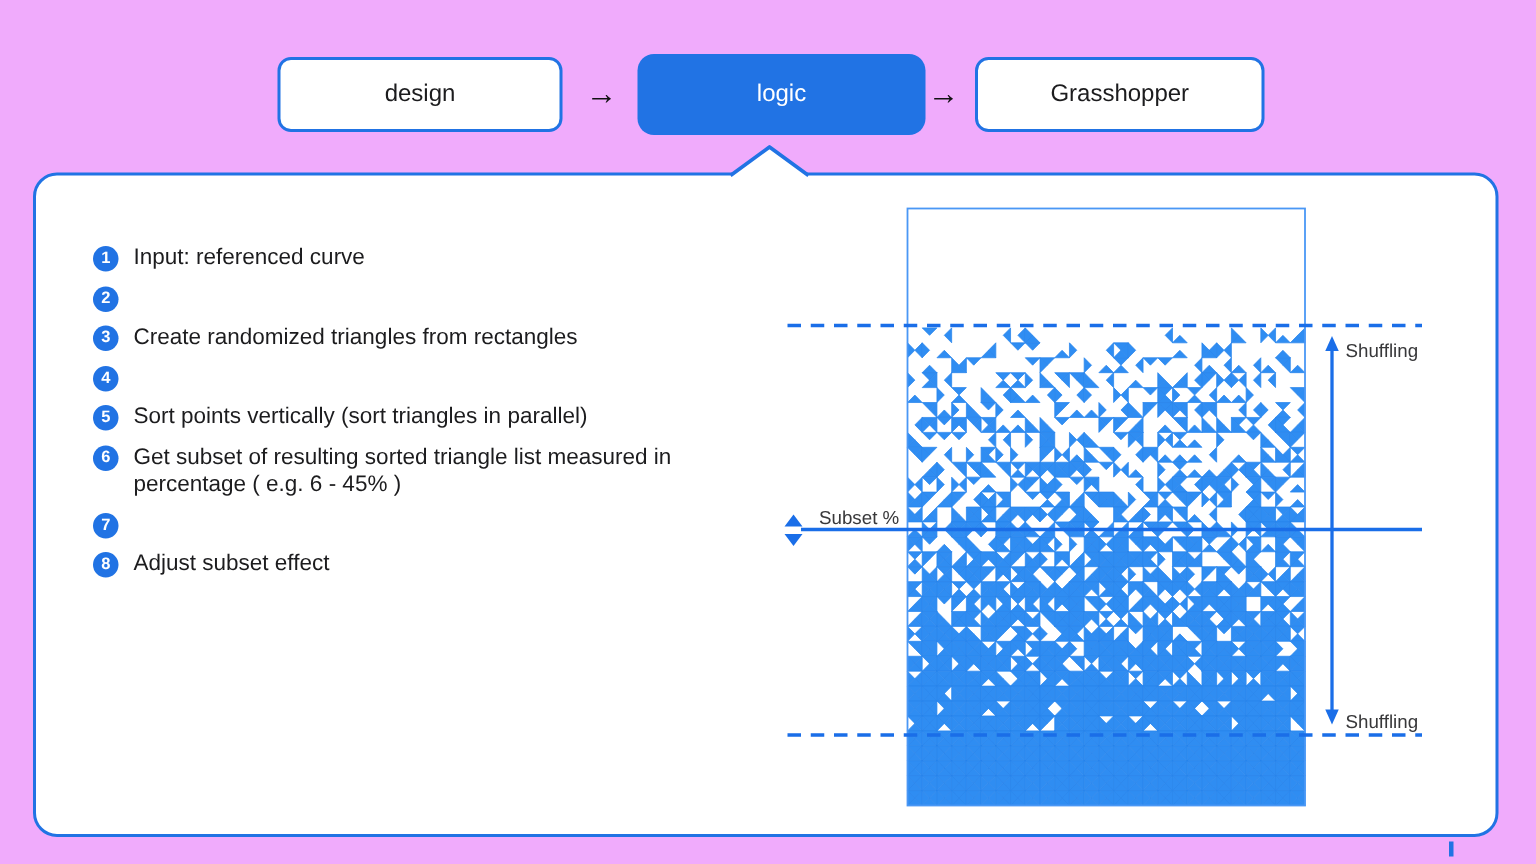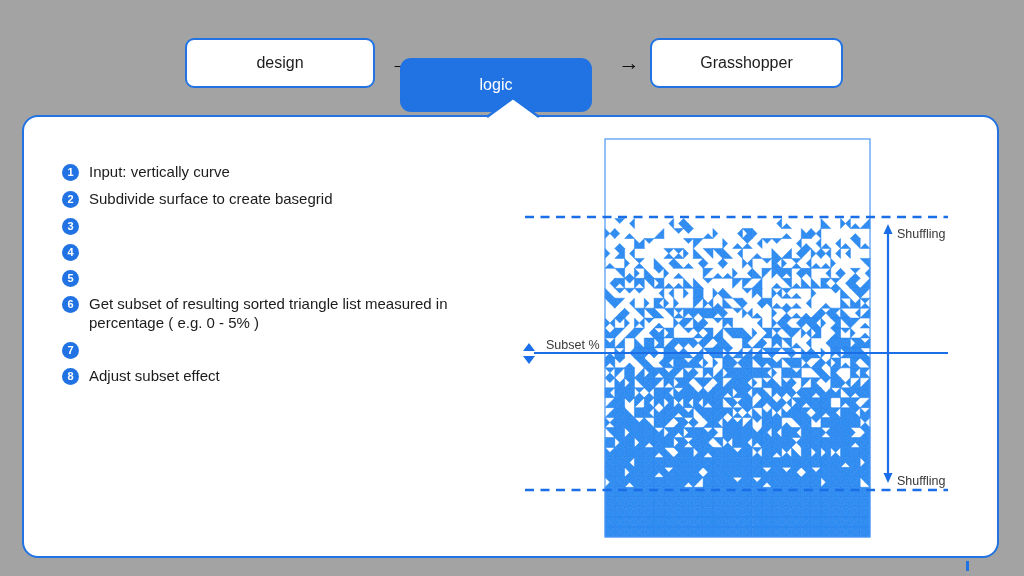--- a/index.html
+++ b/index.html
@@ -1,18 +1,18 @@
 <!DOCTYPE html>
 <html style="--accent: #2173e4; --ann: #1a6ee8; --tri-fill: #2f8df2; --tri-stroke: #2a85ec; --frame: #4a97f5; --text: #1c1c1e; --label: #38383a;"><head>
 <meta charset="utf-8">
 <style>
   html,body{margin:0;padding:0;background:#ffffff;}
   .stage{
     position:relative;width:1024px;height:576px;overflow:hidden;
-    font-family:"Liberation Sans",sans-serif;background:#a3a3a3;
+    font-family:"Liberation Sans",sans-serif;background:#f0abfc;
   }
   
   .flow-box{
     position:absolute;display:flex;align-items:center;justify-content:center;
     box-sizing:border-box;border-radius:9px;font-size:16px;color:var(--text);
     background:#fff;border:2px solid var(--accent);
   }
   .flow-box.active{
     background:var(--accent);border:none;color:#fff;border-radius:11px;
   }
@@ -55,58 +55,59 @@
 <body>
 
 <div class="stage">
 
   <div class="flow-box" style="left:185px;top:38px;width:190px;height:50px;">
     <span>design</span>
   </div>
 
   <div class="flow-arrow" style="left:386px;top:50px;">→</div>
 
-  <div class="flow-box active" style="left:400px;top:36px;width:192px;height:54px;margin-top:22px;">
+  <div class="flow-box active" style="left:425px;top:36px;width:192px;height:54px;">
     <span>logic</span>
   </div>
 
   <div class="flow-arrow" style="left:614px;top:50px;">→</div>
 
   <div class="flow-box" style="left:650px;top:38px;width:193px;height:50px;align-items:center;">
     <span>Grasshopper</span>
   </div>
 
   <div class="panel"></div>
 
   <svg class="notch" width="66" height="28" viewBox="0 0 66 28">
     <polygon class="fillpoly" points="7,27 7,23 33,4 59,23 59,27"></polygon>
     <polyline class="strokeline" points="7,23 33,4 59,23"></polyline>
   </svg>
 
   <div class="steps">
     <div class="step">
       <span class="badge">1</span>
-      <span class="step-text">Input: vertically curve</span>
+      <span class="step-text">Input: referenced curve</span>
     </div>
     <div class="step">
       <span class="badge">2</span>
-      <span class="step-text">Subdivide surface to create basegrid</span>
     </div>
     <div class="step">
       <span class="badge">3</span>
+      <span class="step-text">Create randomized triangles from rectangles</span>
     </div>
     <div class="step">
       <span class="badge">4</span>
     </div>
     <div class="step">
       <span class="badge">5</span>
+      <span class="step-text">Sort points vertically (sort triangles in parallel)</span>
     </div>
     <div class="step">
       <span class="badge">6</span>
-      <span class="step-text">Get subset of resulting sorted triangle list measured in percentage ( e.g. 0 - 5% )</span>
+      <span class="step-text">Get subset of resulting sorted triangle list measured in percentage ( e.g. 6 - 45% )</span>
     </div>
     <div class="step">
       <span class="badge">7</span>
     </div>
     <div class="step">
       <span class="badge">8</span>
       <span class="step-text">Adjust subset effect</span>
     </div>
   </div>
 

